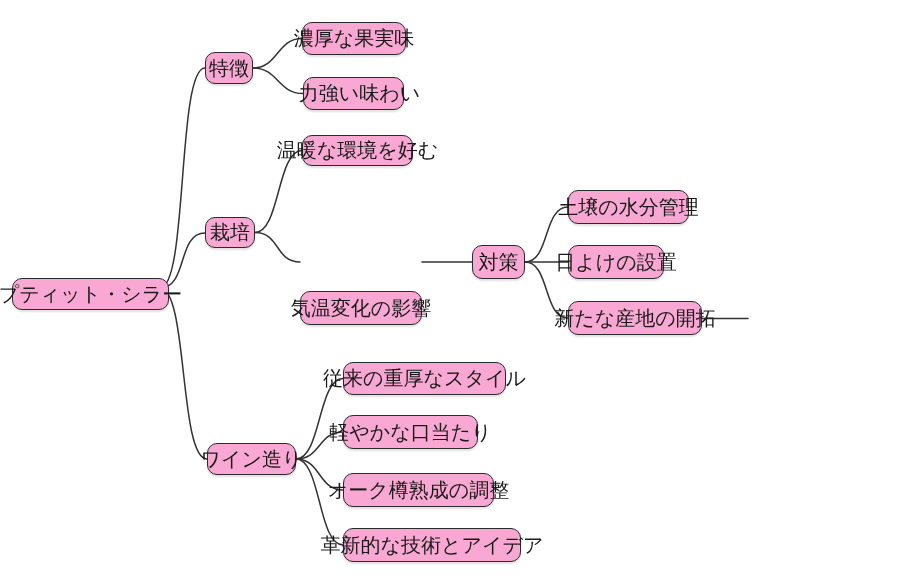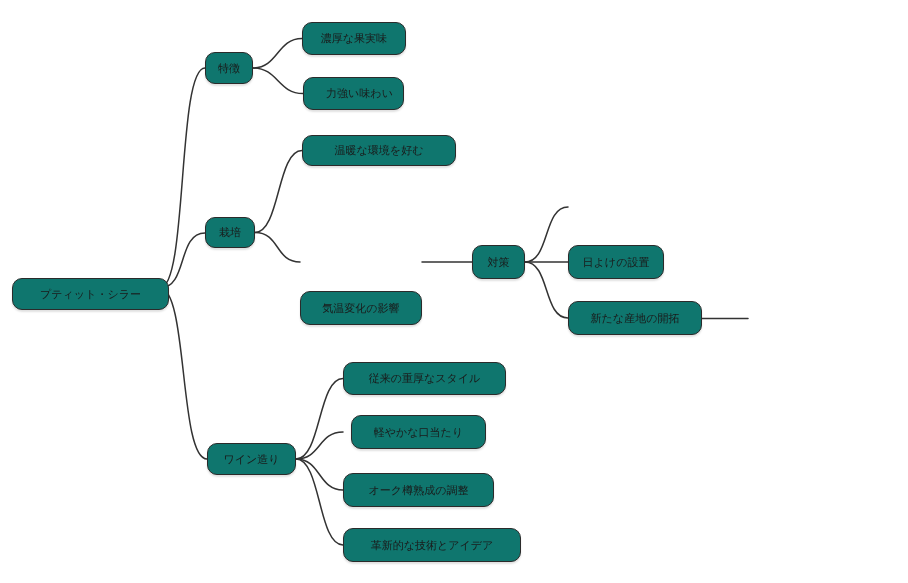--- a/index.html
+++ b/index.html
@@ -27,25 +27,25 @@
     stroke: #333333;
     stroke-width: 1.5;
     stroke-linecap: round;
   }
   .node {
     position: absolute;
     box-sizing: border-box;
     display: flex;
     align-items: center;
     justify-content: center;
-    background: #0f766e;
+    background: #f9a8d4;
     border: 1.7px solid #2b2b2b;
     border-radius: 10px;
     box-shadow: 0 2px 2px rgba(0,0,0,0.12);
-    font-size: 11px;
+    font-size: 20px;
     color: #1a1a1a;
     white-space: nowrap;
     padding: 0 4px;
   }
 </style>
 </head>
 <body>
 
 <div id="canvas">
 
@@ -68,25 +68,26 @@
     <path d="M296,459 C321,459 318,545 343,545"></path>
   </svg>
 
   <div class="node" style="left:12px;  top:278px; width:157px; height:32px;">プティット・シラー</div>
 
   <div class="node" style="left:205px; top:52px;  width:48px;  height:32px;">特徴</div>
   <div class="node" style="left:302px; top:22px;  width:104px; height:33px;">濃厚な果実味</div>
   <div class="node" style="left:303px; top:77px;  width:101px; height:33px;padding-left:16px;">力強い味わい</div>
 
   <div class="node" style="left:205px; top:217px; width:50px;  height:31px;">栽培</div>
-  <div class="node" style="left:302px; top:135px; width:154px; height:31px;">温暖な環境を好む</div>
+  <div class="node" style="left:302px; top:135px; width:111px; height:31px;">温暖な環境を好む</div>
   <div class="node" style="left:300px; top:245px; width:122px; height:34px;margin-top:46px;">気温変化の影響</div>
   <div class="node" style="left:472px; top:245px; width:53px;  height:34px;">対策</div>
+  <div class="node" style="left:568px; top:190px; width:121px; height:34px;">土壌の水分管理</div>
   <div class="node" style="left:568px; top:245px; width:96px;  height:34px;">日よけの設置</div>
   <div class="node" style="left:568px; top:301px; width:134px; height:34px;">新たな産地の開拓</div>
 
   <div class="node" style="left:207px; top:443px; width:89px;  height:32px;">ワイン造り</div>
   <div class="node" style="left:343px; top:362px; width:163px; height:33px;">従来の重厚なスタイル</div>
-  <div class="node" style="left:343px; top:415px; width:135px; height:34px;margin-left:8px;">軽やかな口当たり</div>
+  <div class="node" style="left:343px; top:415px; width:135px; height:34px;">軽やかな口当たり</div>
   <div class="node" style="left:343px; top:528px; width:178px; height:34px;">革新的な技術とアイデア</div>
   <div class="node" style="left:343px; top:473px; width:151px; height:34px;">オーク樽熟成の調整</div>
 
 </div>
 
 </body></html>

